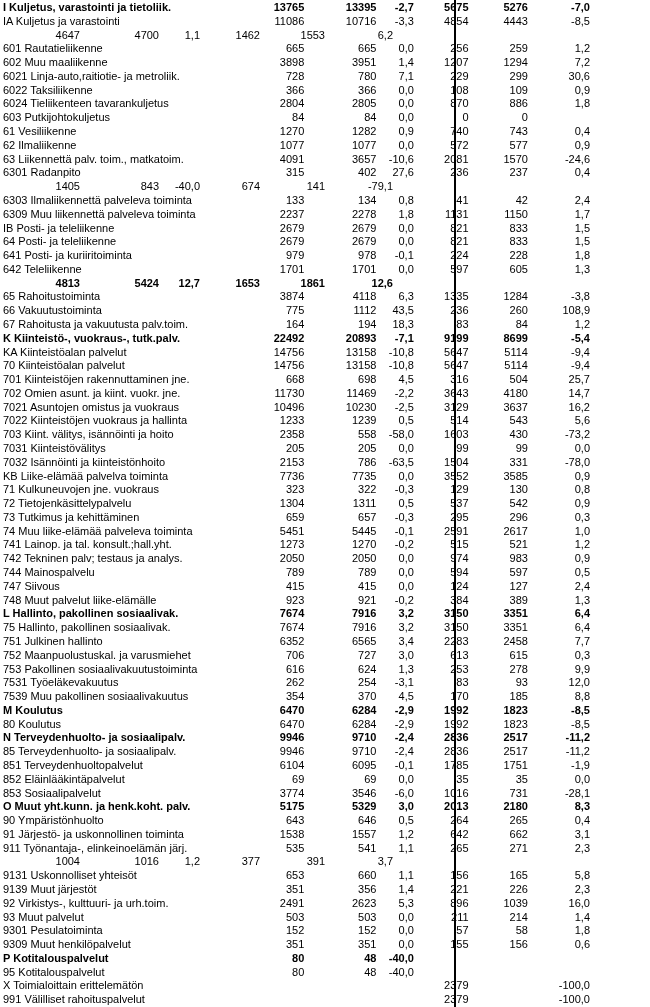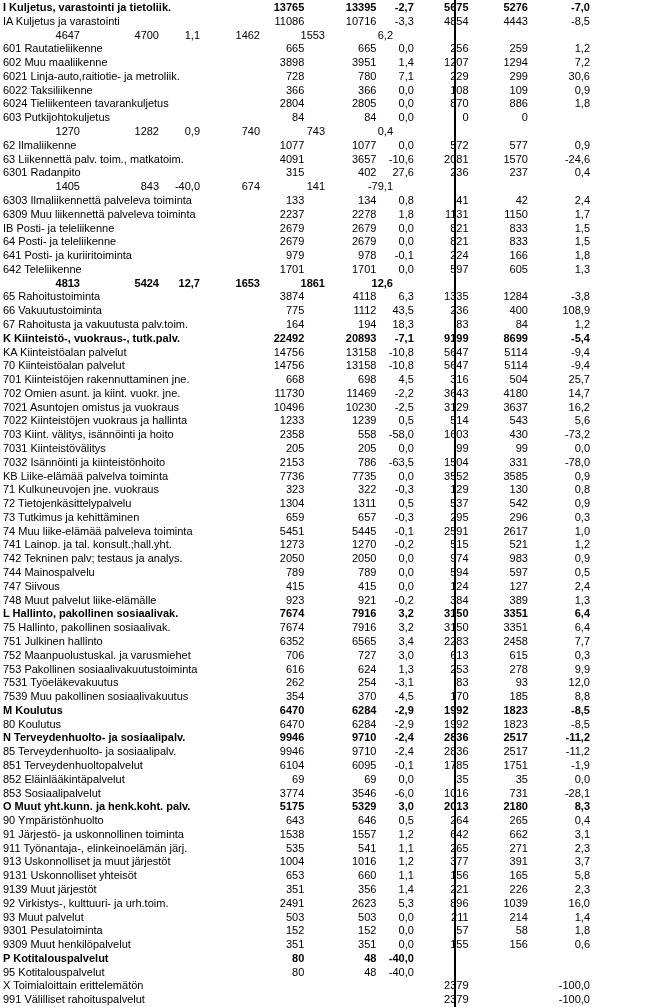--- a/index.html
+++ b/index.html
@@ -117,20 +117,21 @@
         <span class="lbl">603 Putkijohtokuljetus</span>
         <span class="n1">84</span>
         <span class="n2">84</span>
         <span class="n3">0,0</span>
         <span class="gap"></span>
         <span class="n4">0</span>
         <span class="n5">0</span>
         <span class="n6"></span>
       </div>
       <div class="row">
+        <span class="lbl">61 Vesiliikenne</span>
         <span class="n1">1270</span>
         <span class="n2">1282</span>
         <span class="n3">0,9</span>
         <span class="gap"></span>
         <span class="n4">740</span>
         <span class="n5">743</span>
         <span class="n6">0,4</span>
       </div>
       <div class="row">
         <span class="lbl">62 Ilmaliikenne</span>
@@ -211,21 +212,21 @@
         <span class="n5">833</span>
         <span class="n6">1,5</span>
       </div>
       <div class="row">
         <span class="lbl">641 Posti- ja kuriiritoiminta</span>
         <span class="n1">979</span>
         <span class="n2">978</span>
         <span class="n3">-0,1</span>
         <span class="gap"></span>
         <span class="n4">224</span>
-        <span class="n5">166</span>
+        <span class="n5">228</span>
         <span class="n6">1,8</span>
       </div>
       <div class="row">
         <span class="lbl">642 Teleliikenne</span>
         <span class="n1">1701</span>
         <span class="n2">1701</span>
         <span class="n3">0,0</span>
         <span class="gap"></span>
         <span class="n4">597</span>
         <span class="n5">605</span>
@@ -250,21 +251,21 @@
         <span class="n5">1284</span>
         <span class="n6">-3,8</span>
       </div>
       <div class="row">
         <span class="lbl">66 Vakuutustoiminta</span>
         <span class="n1">775</span>
         <span class="n2">1112</span>
         <span class="n3">43,5</span>
         <span class="gap"></span>
         <span class="n4">236</span>
-        <span class="n5">400</span>
+        <span class="n5">260</span>
         <span class="n6">108,9</span>
       </div>
       <div class="row">
         <span class="lbl">67 Rahoitusta ja vakuutusta palv.toim.</span>
         <span class="n1">164</span>
         <span class="n2">194</span>
         <span class="n3">18,3</span>
         <span class="gap"></span>
         <span class="n4">83</span>
         <span class="n5">84</span>
@@ -644,21 +645,20 @@
         <span class="lbl">911 Työnantaja-, elinkeinoelämän järj.</span>
         <span class="n1">535</span>
         <span class="n2">541</span>
         <span class="n3">1,1</span>
         <span class="gap"></span>
         <span class="n4">265</span>
         <span class="n5">271</span>
         <span class="n6">2,3</span>
       </div>
       <div class="row">
-        <span class="lbl">913 Uskonnolliset ja muut järjestöt</span>
         <span class="n1">1004</span>
         <span class="n2">1016</span>
         <span class="n3">1,2</span>
         <span class="gap"></span>
         <span class="n4">377</span>
         <span class="n5">391</span>
         <span class="n6">3,7</span>
       </div>
       <div class="row">
         <span class="lbl">9131 Uskonnolliset yhteisöt</span>

